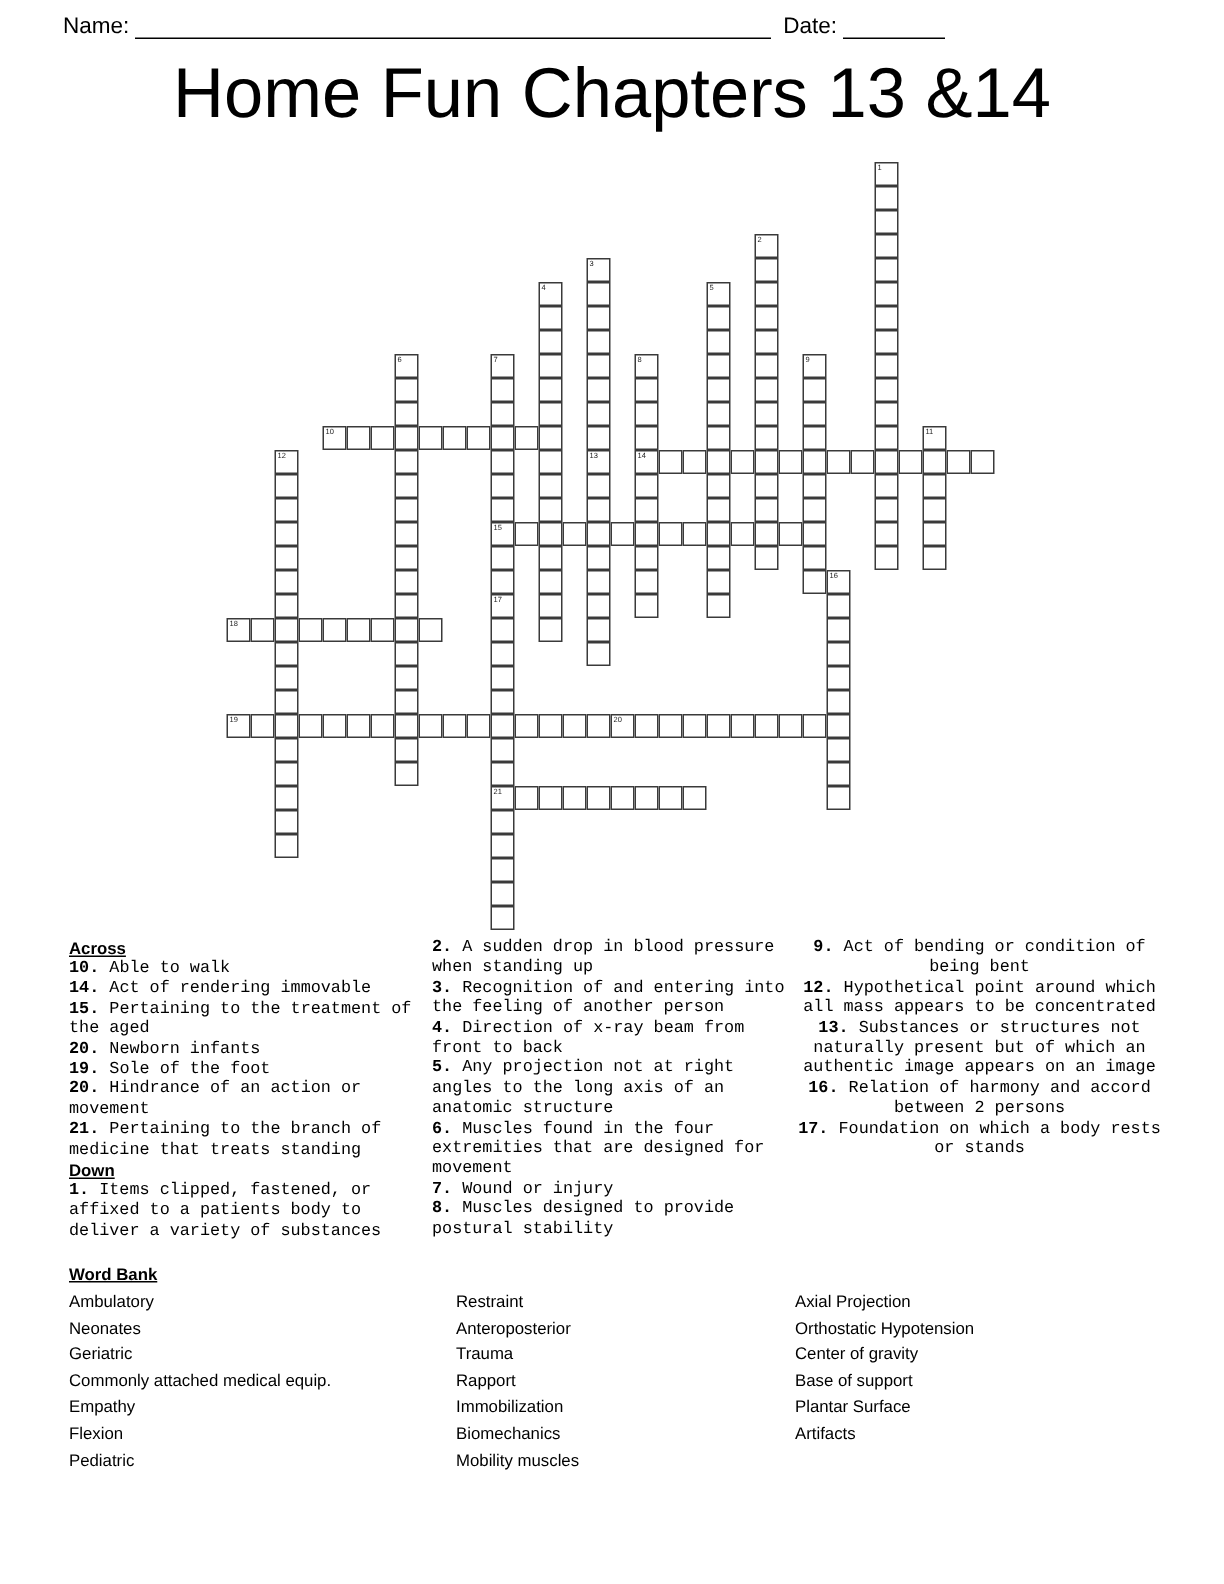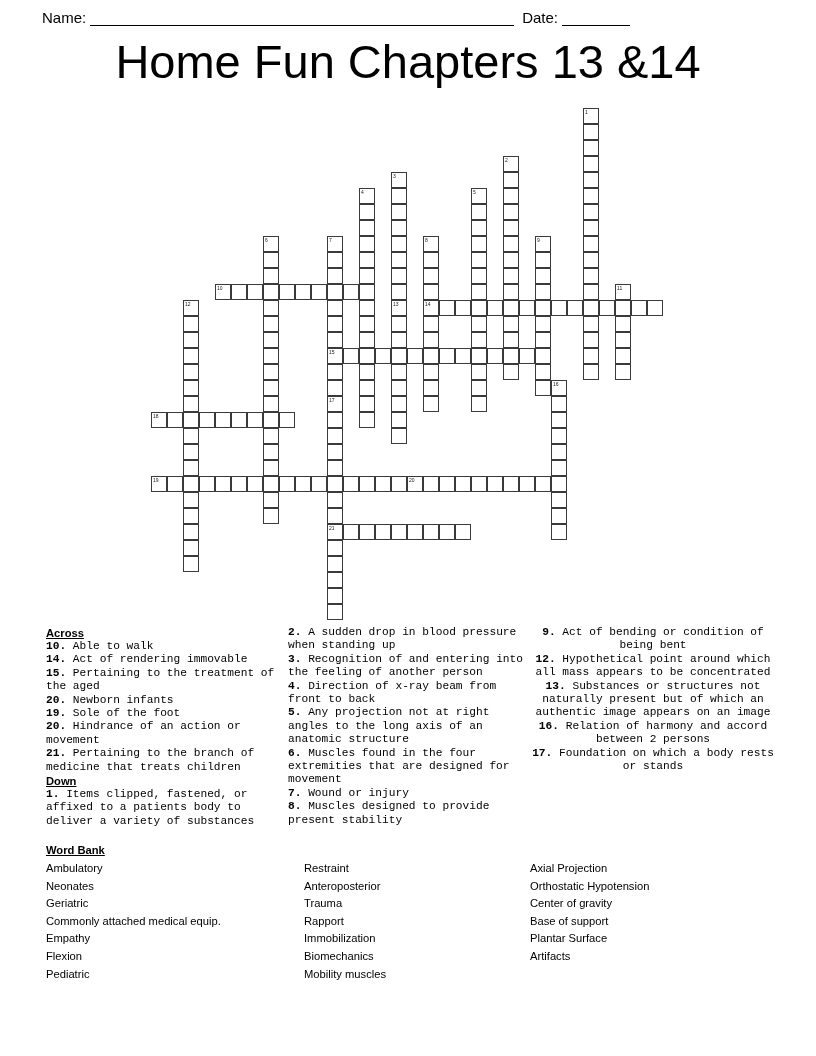--- a/index.html
+++ b/index.html
@@ -429,36 +429,36 @@
 <div id="clues">
   <div class="clue-col c1">
     <div class="clue-heading">Across</div>
     <div id="across-list">
         <div class="clue-item"><span class="cnum">10.</span><span> Able to walk</span></div>
         <div class="clue-item"><span class="cnum">14.</span><span> Act of rendering immovable</span></div>
         <div class="clue-item"><span class="cnum">15.</span><span> Pertaining to the treatment of the aged</span></div>
         <div class="clue-item"><span class="cnum">20.</span><span> Newborn infants</span></div>
         <div class="clue-item"><span class="cnum">19.</span><span> Sole of the foot</span></div>
         <div class="clue-item"><span class="cnum">20.</span><span> Hindrance of an action or movement</span></div>
-        <div class="clue-item"><span class="cnum">21.</span><span> Pertaining to the branch of medicine that treats children</span></div>
+        <div class="clue-item"><span class="cnum">21.</span><span> Pertaining to the branch of medicine that treats standing</span></div>
       </div>
     <div class="clue-heading">Down</div>
     <div id="down-list-1">
         <div class="clue-item"><span class="cnum">1.</span><span> Items clipped, fastened, or affixed to a patients body to deliver a variety of substances</span></div>
       </div>
   </div>
   <div class="clue-col c2">
     <div id="down-list-2">
         <div class="clue-item"><span class="cnum">2.</span><span> A sudden drop in blood pressure when standing up</span></div>
         <div class="clue-item"><span class="cnum">3.</span><span> Recognition of and entering into the feeling of another person</span></div>
         <div class="clue-item"><span class="cnum">4.</span><span> Direction of x-ray beam from front to back</span></div>
         <div class="clue-item"><span class="cnum">5.</span><span> Any projection not at right angles to the long axis of an anatomic structure</span></div>
         <div class="clue-item"><span class="cnum">6.</span><span> Muscles found in the four extremities that are designed for movement</span></div>
         <div class="clue-item"><span class="cnum">7.</span><span> Wound or injury</span></div>
-        <div class="clue-item"><span class="cnum">8.</span><span> Muscles designed to provide present stability</span></div>
+        <div class="clue-item"><span class="cnum">8.</span><span> Muscles designed to provide postural stability</span></div>
       </div>
   </div>
   <div class="clue-col c3">
     <div id="down-list-3">
         <div class="clue-item"><span class="cnum">9.</span><span> Act of bending or condition of being bent</span></div>
         <div class="clue-item"><span class="cnum">12.</span><span> Hypothetical point around which all mass appears to be concentrated</span></div>
         <div class="clue-item"><span class="cnum">13.</span><span> Substances or structures not naturally present but of which an authentic image appears on an image</span></div>
         <div class="clue-item"><span class="cnum">16.</span><span> Relation of harmony and accord between 2 persons</span></div>
         <div class="clue-item"><span class="cnum">17.</span><span> Foundation on which a body rests or stands</span></div>
       </div>

